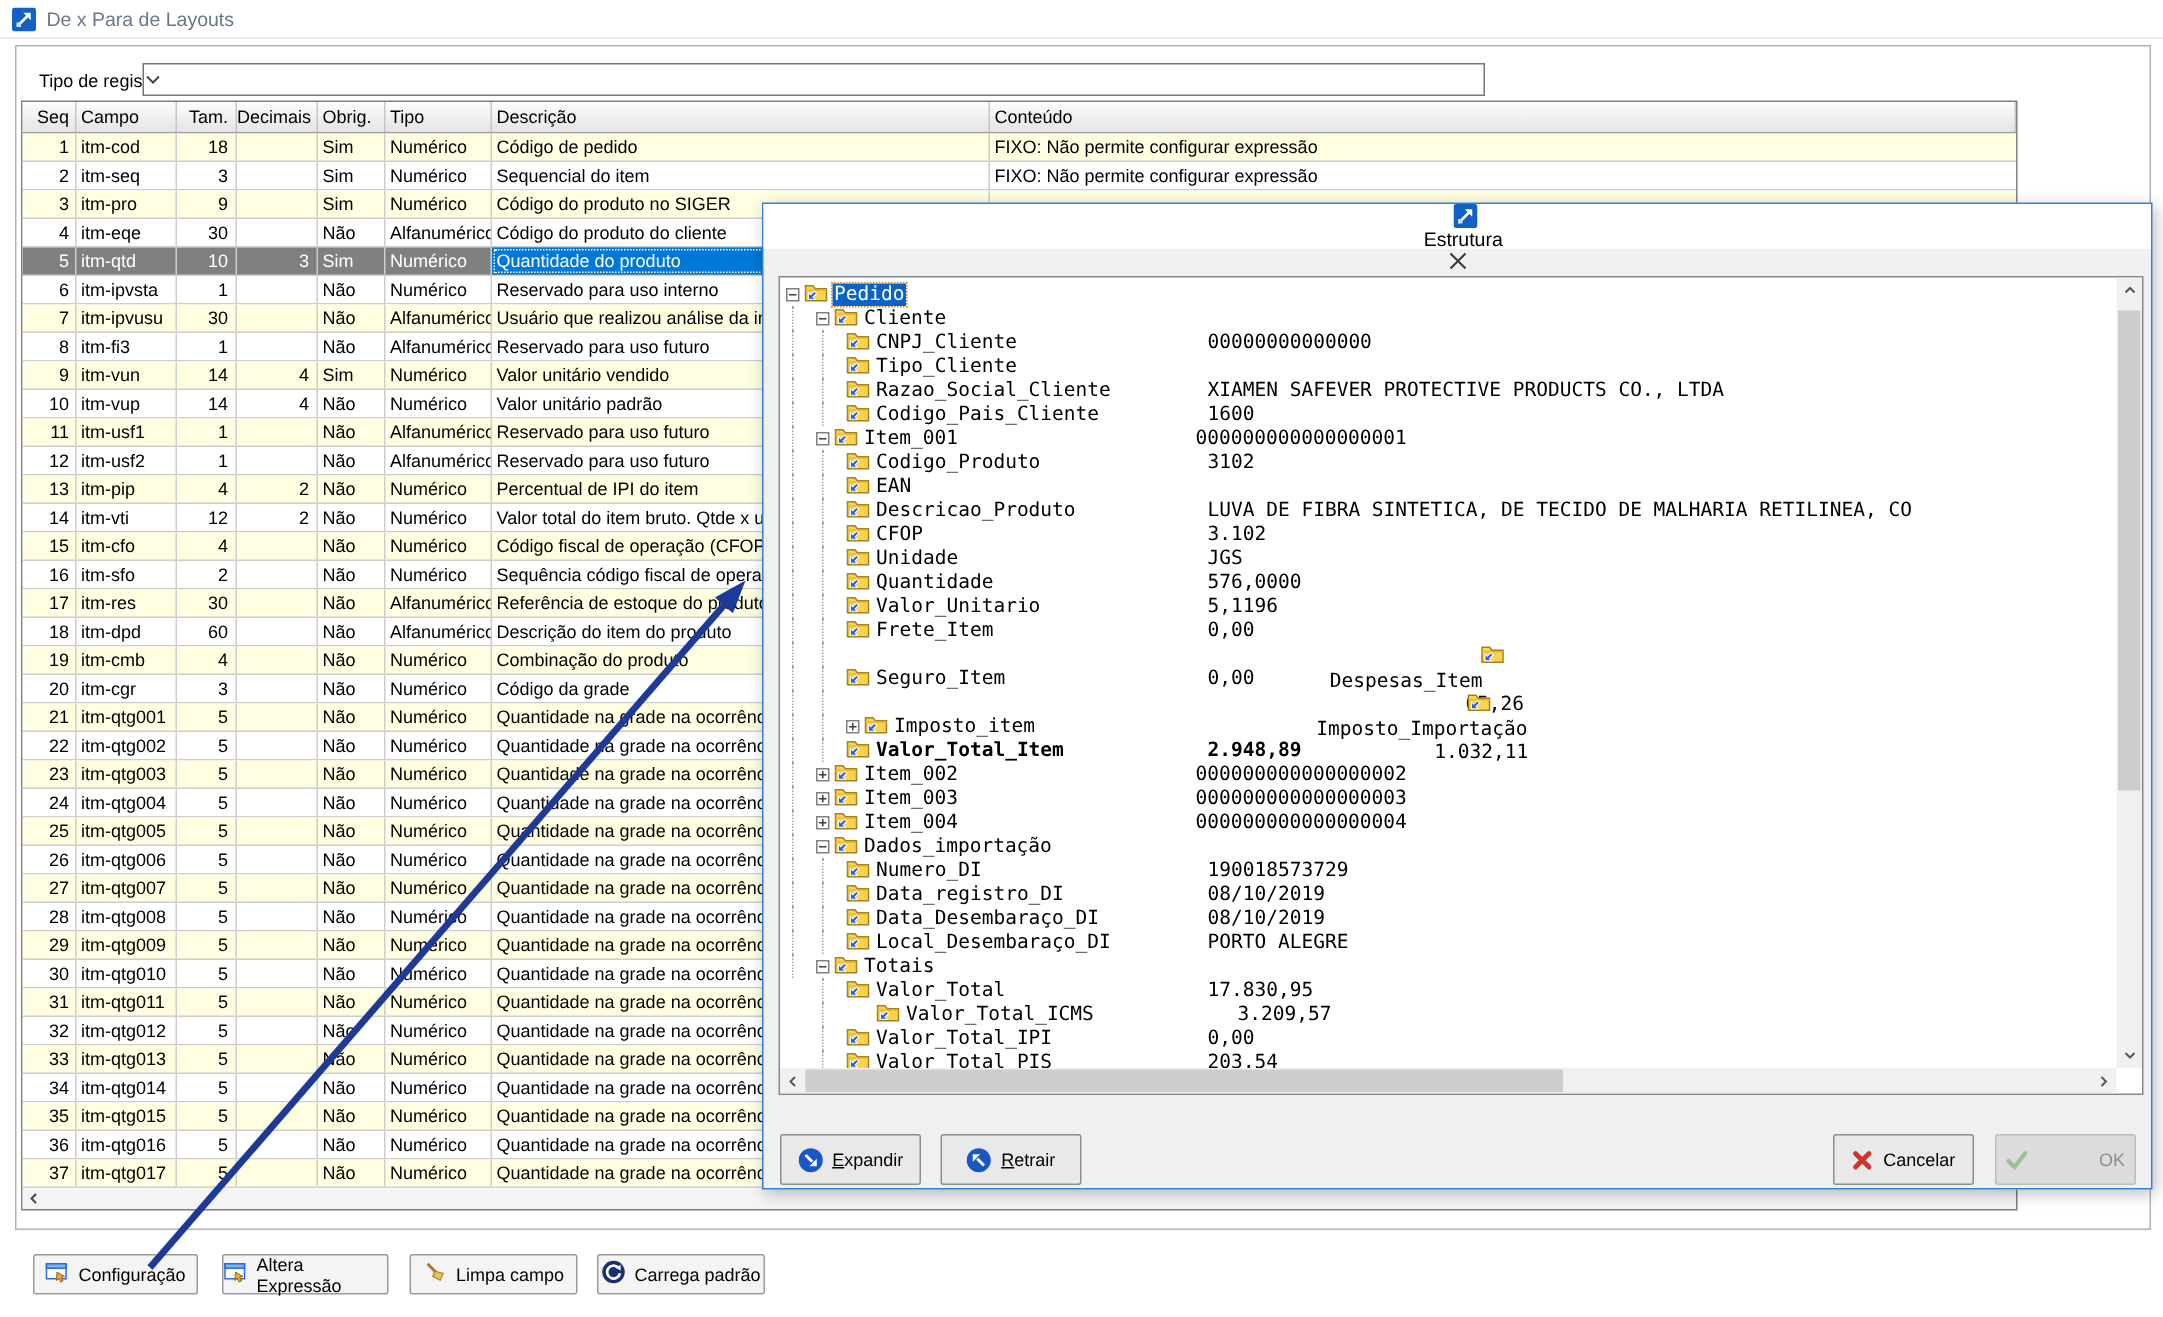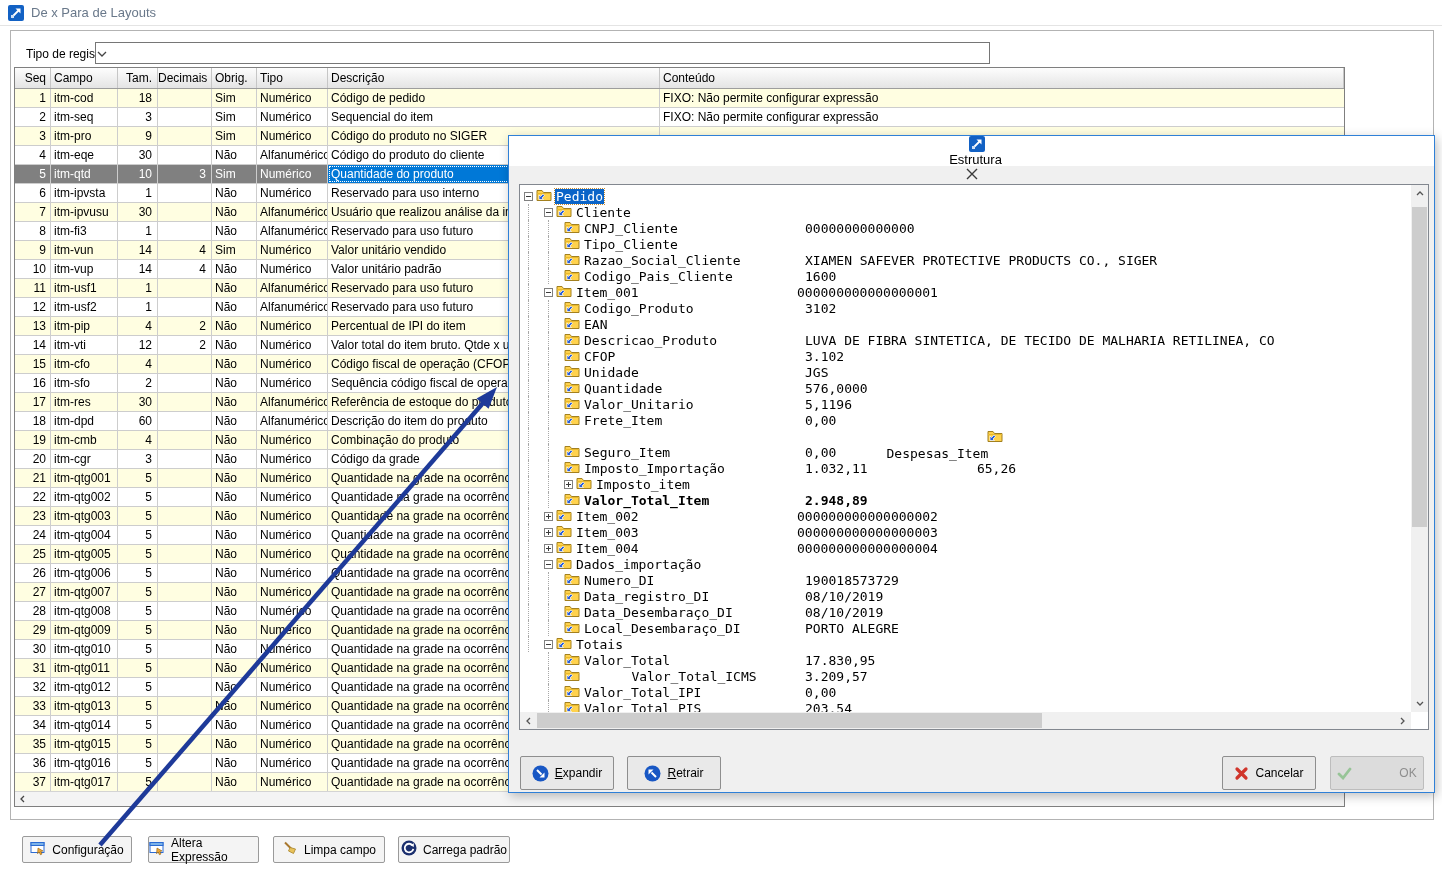--- a/index.html
+++ b/index.html
@@ -620,21 +620,21 @@
         </div>
         <div class="trow" style="padding-left: 44px;">
           <i class="gl" style="left: 8px;"></i>
           <i class="gl" style="left: 28px;"></i>
           <span class="ticn"><svg width="16" height="15">
               <path d="M1,3.5 h5 l1.5,2 h7.5 v8 h-14 z" fill="#ffd24d" stroke="#a3801f"></path>
               <path d="M1,6.5 h14" stroke="#e8b92e"></path>
               <path d="M3,8 v4.5 h4.5 l-1.5,-1.5 2.4,-2.4 -1.5,-1.5 -2.4,2.4 z" fill="#2b5fd9" stroke="#fff" stroke-width="0.7"></path>
             </svg></span>
           <span class="lw"><span class="tl">Razao_Social_Cliente</span></span>
-          <span class="tv">XIAMEN SAFEVER PROTECTIVE PRODUCTS CO., SIGER</span>
+          <span class="tv">XIAMEN SAFEVER PROTECTIVE PRODUCTS CO., LTDA</span>
         </div>
         <div class="trow" style="padding-left: 44px;">
           <i class="gl" style="left: 8px;"></i>
           <i class="gl" style="left: 28px;"></i>
           <span class="ticn"><svg width="16" height="15">
               <path d="M1,3.5 h5 l1.5,2 h7.5 v8 h-14 z" fill="#ffd24d" stroke="#a3801f"></path>
               <path d="M1,6.5 h14" stroke="#e8b92e"></path>
               <path d="M3,8 v4.5 h4.5 l-1.5,-1.5 2.4,-2.4 -1.5,-1.5 -2.4,2.4 z" fill="#2b5fd9" stroke="#fff" stroke-width="0.7"></path>
             </svg></span>
           <span class="lw"><span class="tl">Codigo_Pais_Cliente</span></span>
@@ -754,21 +754,21 @@
           <i class="gl" style="left: 8px;"></i>
           <i class="gl" style="left: 28px;"></i>
           <span class="ticn"><svg width="16" height="15">
               <path d="M1,3.5 h5 l1.5,2 h7.5 v8 h-14 z" fill="#ffd24d" stroke="#a3801f"></path>
               <path d="M1,6.5 h14" stroke="#e8b92e"></path>
               <path d="M3,8 v4.5 h4.5 l-1.5,-1.5 2.4,-2.4 -1.5,-1.5 -2.4,2.4 z" fill="#2b5fd9" stroke="#fff" stroke-width="0.7"></path>
             </svg></span>
           <span class="lw"><span class="tl">Seguro_Item</span></span>
           <span class="tv">0,00</span>
         </div>
-        <div class="trow" style="padding-left: 44px;">
+        <div class="trow" style="padding-left: 44px; flex-direction: column;">
           <i class="gl" style="left: 8px;"></i>
           <i class="gl" style="left: 28px;"></i>
           <span class="ticn"><svg width="16" height="15">
               <path d="M1,3.5 h5 l1.5,2 h7.5 v8 h-14 z" fill="#ffd24d" stroke="#a3801f"></path>
               <path d="M1,6.5 h14" stroke="#e8b92e"></path>
               <path d="M3,8 v4.5 h4.5 l-1.5,-1.5 2.4,-2.4 -1.5,-1.5 -2.4,2.4 z" fill="#2b5fd9" stroke="#fff" stroke-width="0.7"></path>
             </svg></span>
           <span class="lw"><span class="tl">Imposto_Importação</span></span>
           <span class="tv">1.032,11</span>
         </div>
@@ -897,21 +897,21 @@
         <div class="trow" style="padding-left: 44px;">
           <i class="gl" style="left: 28px;"></i>
           <span class="ticn"><svg width="16" height="15">
               <path d="M1,3.5 h5 l1.5,2 h7.5 v8 h-14 z" fill="#ffd24d" stroke="#a3801f"></path>
               <path d="M1,6.5 h14" stroke="#e8b92e"></path>
               <path d="M3,8 v4.5 h4.5 l-1.5,-1.5 2.4,-2.4 -1.5,-1.5 -2.4,2.4 z" fill="#2b5fd9" stroke="#fff" stroke-width="0.7"></path>
             </svg></span>
           <span class="lw"><span class="tl">Valor_Total</span></span>
           <span class="tv">17.830,95</span>
         </div>
-        <div class="trow" style="padding-left: 44px; text-align: center;">
+        <div class="trow" style="padding-left: 64px;">
           <i class="gl" style="left: 28px;"></i>
           <span class="ticn"><svg width="16" height="15">
               <path d="M1,3.5 h5 l1.5,2 h7.5 v8 h-14 z" fill="#ffd24d" stroke="#a3801f"></path>
               <path d="M1,6.5 h14" stroke="#e8b92e"></path>
               <path d="M3,8 v4.5 h4.5 l-1.5,-1.5 2.4,-2.4 -1.5,-1.5 -2.4,2.4 z" fill="#2b5fd9" stroke="#fff" stroke-width="0.7"></path>
             </svg></span>
           <span class="lw"><span class="tl">Valor_Total_ICMS</span></span>
           <span class="tv">3.209,57</span>
         </div>
         <div class="trow" style="padding-left: 44px;">

